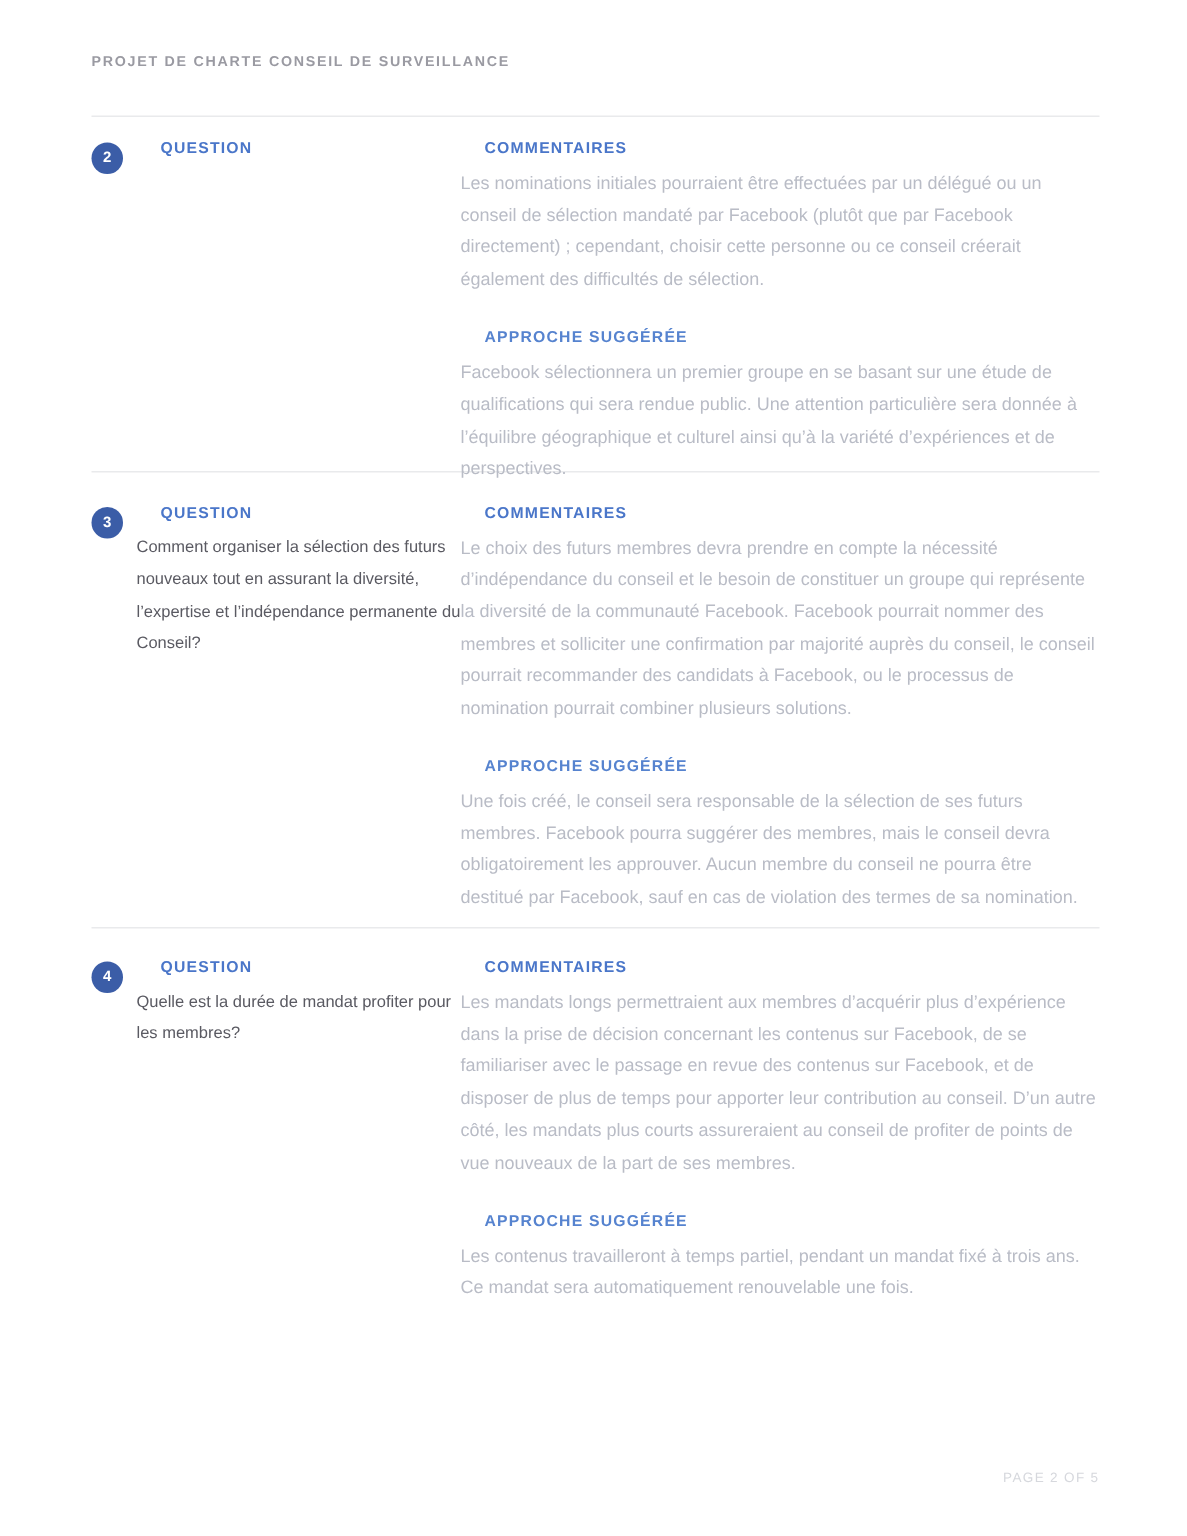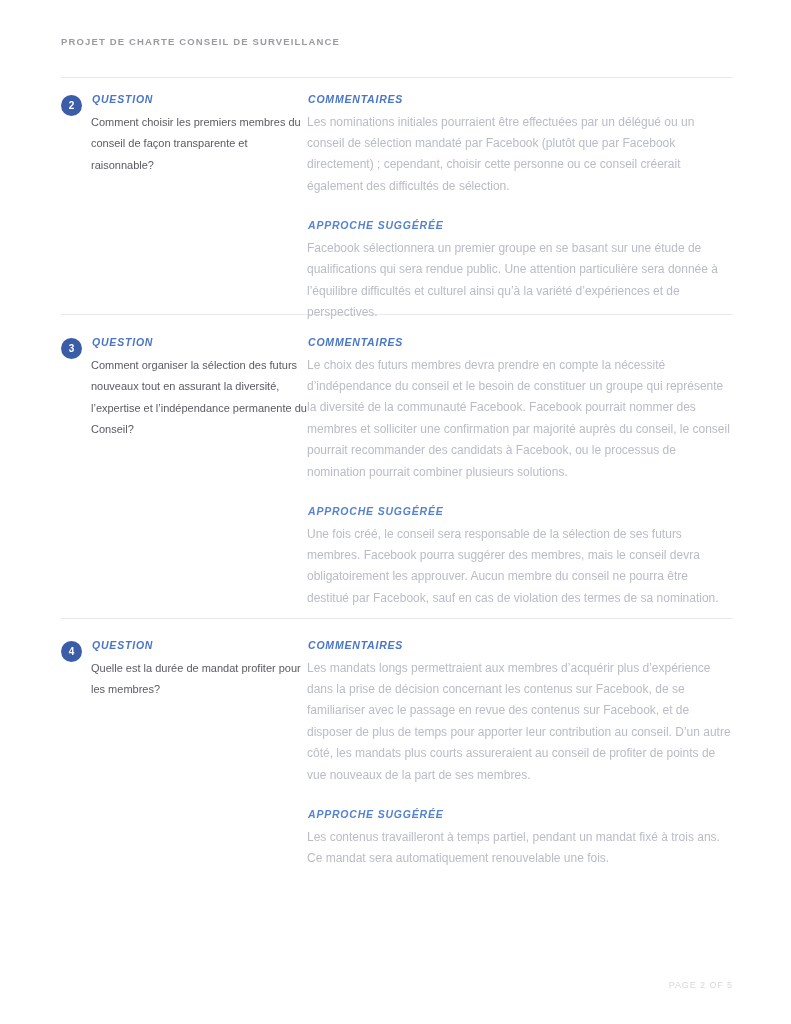--- a/index.html
+++ b/index.html
@@ -78,23 +78,22 @@
     margin-right: 9px;
     line-height: 1;
   }
   .left-text { flex: 1 1 auto; }
   .section-label {
     font-size: 10.5px;
     font-weight: bold;
     letter-spacing: 0.8px;
     color: #4a76c9;
     text-transform: uppercase;
-    margin: 0 0 6px 1px;
+    margin: 0 0 6px 16px;
     line-height: 1.2;
-    font-style: italic;
   }
   .section-label.approach {
     color: #5683cf;
   }
   .question-text {
     font-size: 11px;
     line-height: 21.6px;
     color: #5a5a62;
     margin: 0;
   }
@@ -134,29 +133,28 @@
   <div class="divider" id="divider-1"></div>
   <div class="divider" id="divider-2"></div>
   <div class="divider" id="divider-3"></div>
 
   <div class="qblock" id="qblock-2">
     <div class="qcols">
       <div class="left-col">
         <div class="badge">2</div>
         <div class="left-text">
           <div class="section-label">QUESTION</div>
-          <p class="question-text">Comment choisir les premiers membres du conseil de façon transparente et raisonnable?</p>
         </div>
       </div>
       <div class="right-col">
         <div class="section-label">COMMENTAIRES</div>
         <p class="body-text">Les nominations initiales pourraient être effectuées par un délégué ou un conseil de sélection mandaté par Facebook (plutôt que par Facebook directement) ; cependant, choisir cette personne ou ce conseil créerait également des difficultés de sélection.</p>
         <div class="approach-group">
           <div class="section-label approach">APPROCHE SUGGÉRÉE</div>
-          <p class="body-text">Facebook sélectionnera un premier groupe en se basant sur une étude de qualifications qui sera rendue public. Une attention particulière sera donnée à l’équilibre difficultés et culturel ainsi qu’à la variété d’expériences et de perspectives.</p>
+          <p class="body-text">Facebook sélectionnera un premier groupe en se basant sur une étude de qualifications qui sera rendue public. Une attention particulière sera donnée à l’équilibre géographique et culturel ainsi qu’à la variété d’expériences et de perspectives.</p>
         </div>
       </div>
     </div>
   </div>
 
   <div class="qblock" id="qblock-3">
     <div class="qcols">
       <div class="left-col">
         <div class="badge">3</div>
         <div class="left-text">

